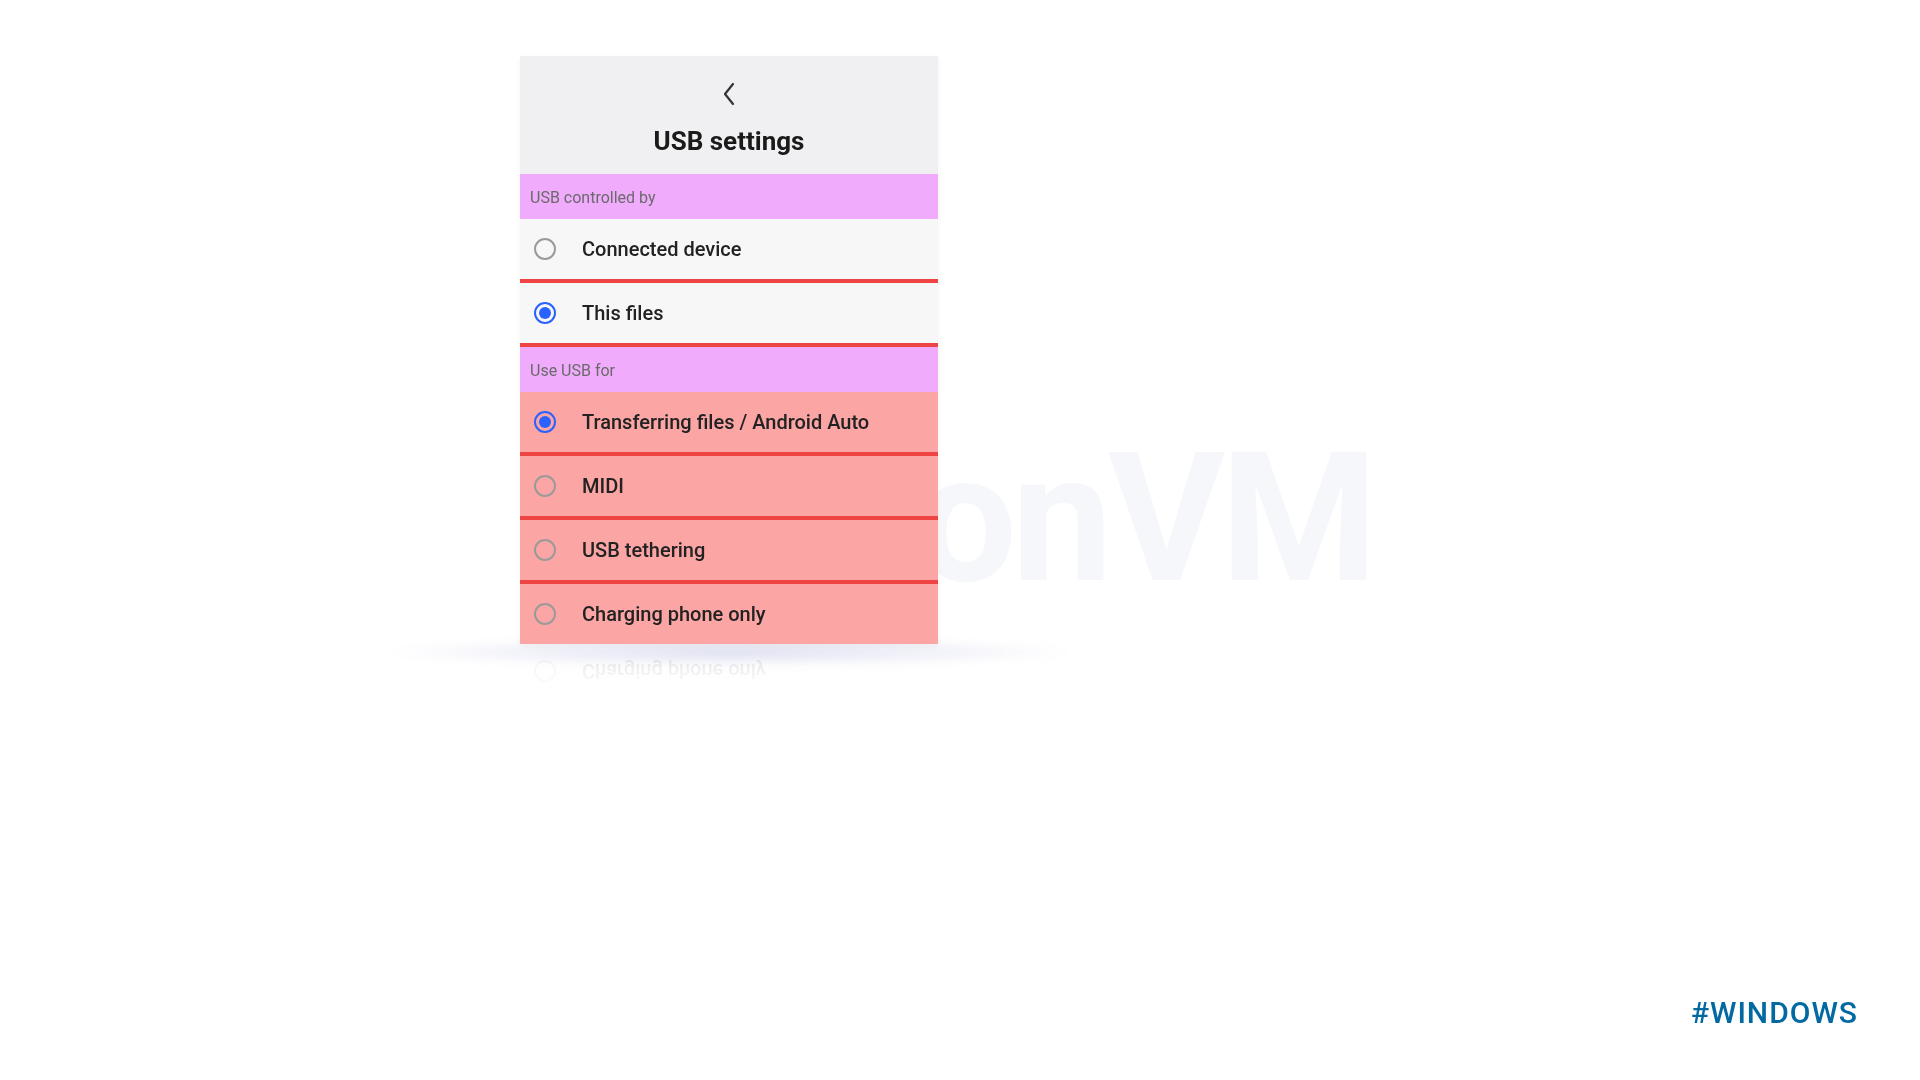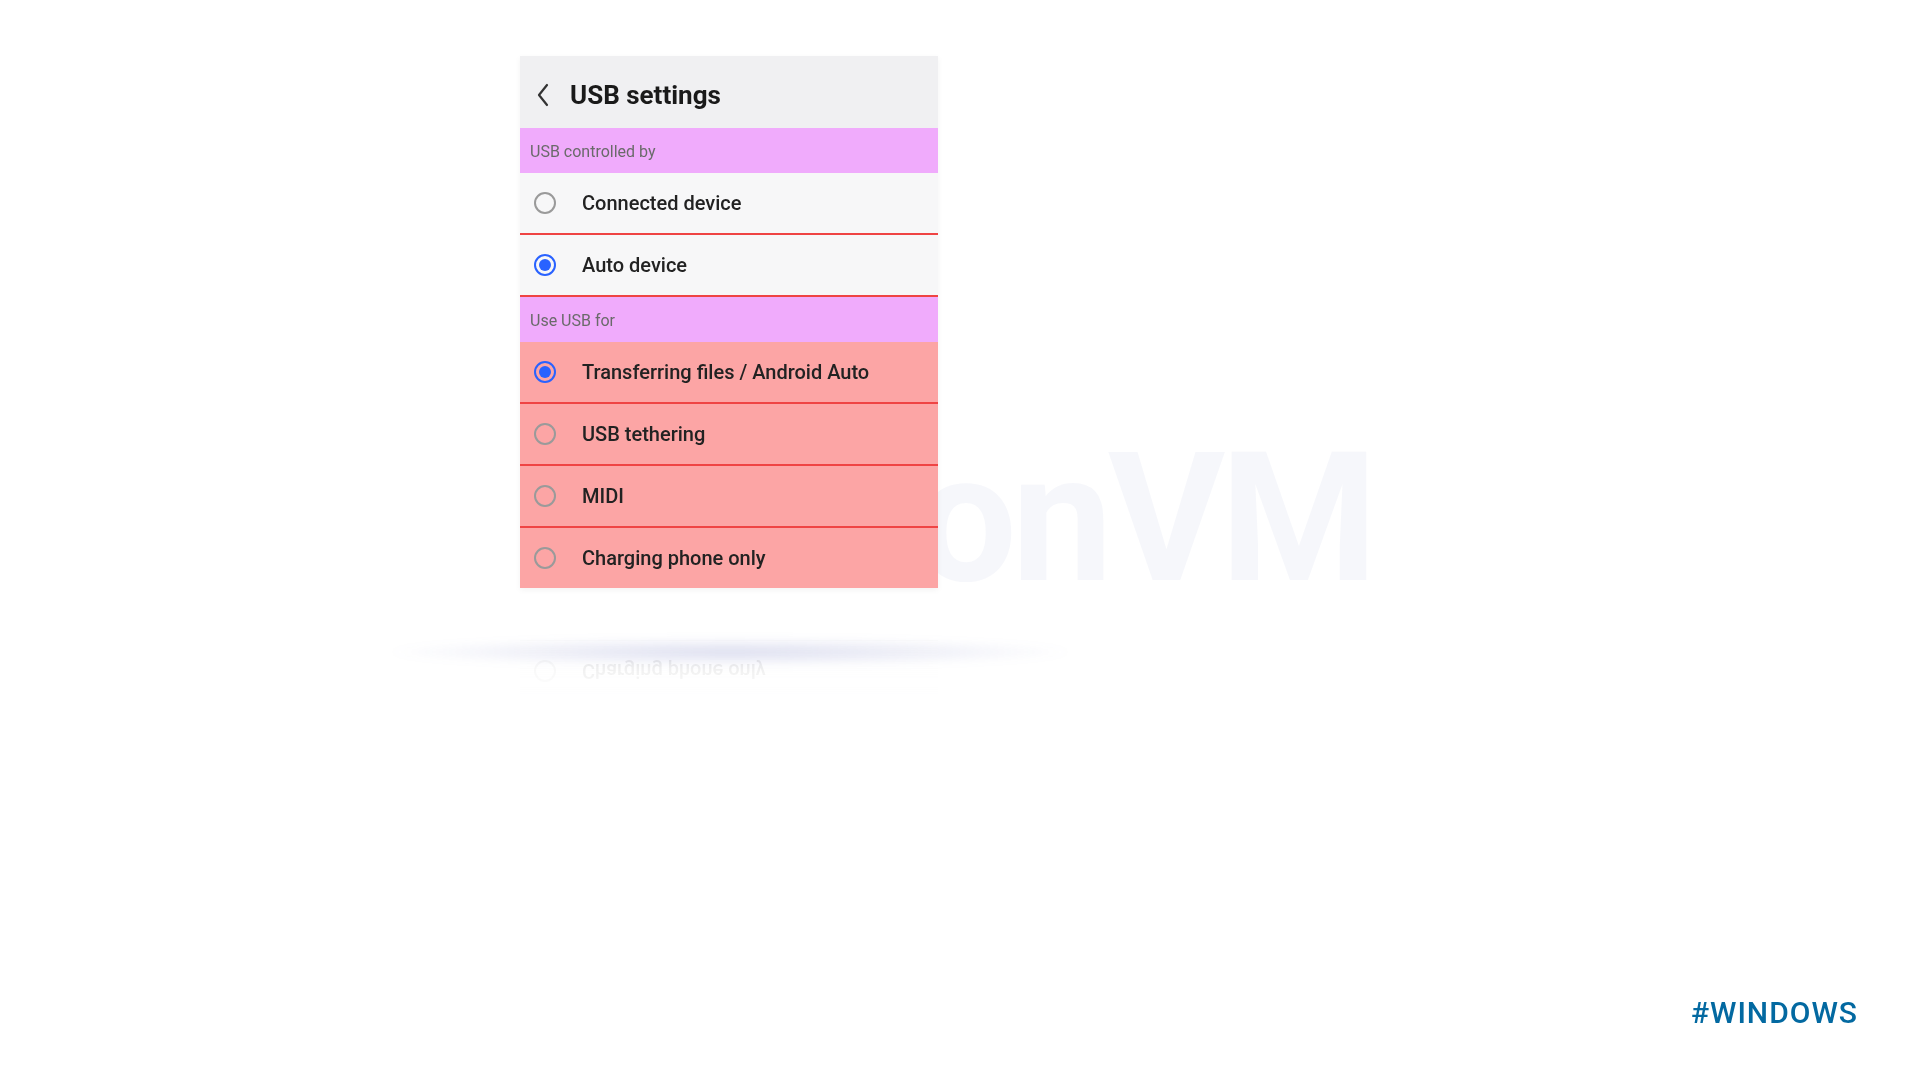--- a/index.html
+++ b/index.html
@@ -35,20 +35,21 @@
       width: 418px;
       background: #f0f0f2;
       z-index: 1;
       box-shadow: 0 2px 6px rgba(0,0,0,0.05);
     }
     .header {
       display: flex;
       align-items: center;
       padding: 24px 14px 18px 14px;
       gap: 18px;
+      flex-direction: column;
     }
     .back-icon {
       width: 18px;
       height: 28px;
       display: flex;
       align-items: center;
       justify-content: center;
       cursor: pointer;
     }
     .back-icon svg {
@@ -65,21 +66,21 @@
       color: #6a6a6a;
       padding: 14px 10px 12px 10px;
       background: #f0abfc;
     }
     .option-row {
       display: flex;
       align-items: center;
       padding: 18px 10px 18px 14px;
       gap: 26px;
       background: #f7f7f8;
-      border-bottom: 2px solid #ef4444;
+      border-bottom: 4px solid #ef4444;
       cursor: pointer;
     }
     .option-row:last-child {
       border-bottom: none;
     }
     .radio {
       width: 22px;
       height: 22px;
       border: 2px solid #9a9a9a;
       border-radius: 50%;
@@ -163,37 +164,37 @@
   </div>
 
   <div class="section-label">USB controlled by</div>
 
   <div class="option-row">
     <div class="radio"></div>
     <div class="option-label">Connected device</div>
   </div>
   <div class="option-row">
     <div class="radio selected"></div>
-    <div class="option-label">Auto device</div>
+    <div class="option-label">This files</div>
   </div>
 
   <div class="section-label">Use USB for</div>
 
   <div class="section2">
     <div class="option-row">
       <div class="radio selected"></div>
       <div class="option-label">Transferring files / Android Auto</div>
     </div>
     <div class="option-row">
       <div class="radio"></div>
+      <div class="option-label">MIDI</div>
+    </div>
+    <div class="option-row">
+      <div class="radio"></div>
       <div class="option-label">USB tethering</div>
-    </div>
-    <div class="option-row">
-      <div class="radio"></div>
-      <div class="option-label">MIDI</div>
     </div>
     <div class="option-row">
       <div class="radio"></div>
       <div class="option-label">Charging phone only</div>
     </div>
   </div>
 </div>
 
 <div class="shadow-bar"></div>
 

